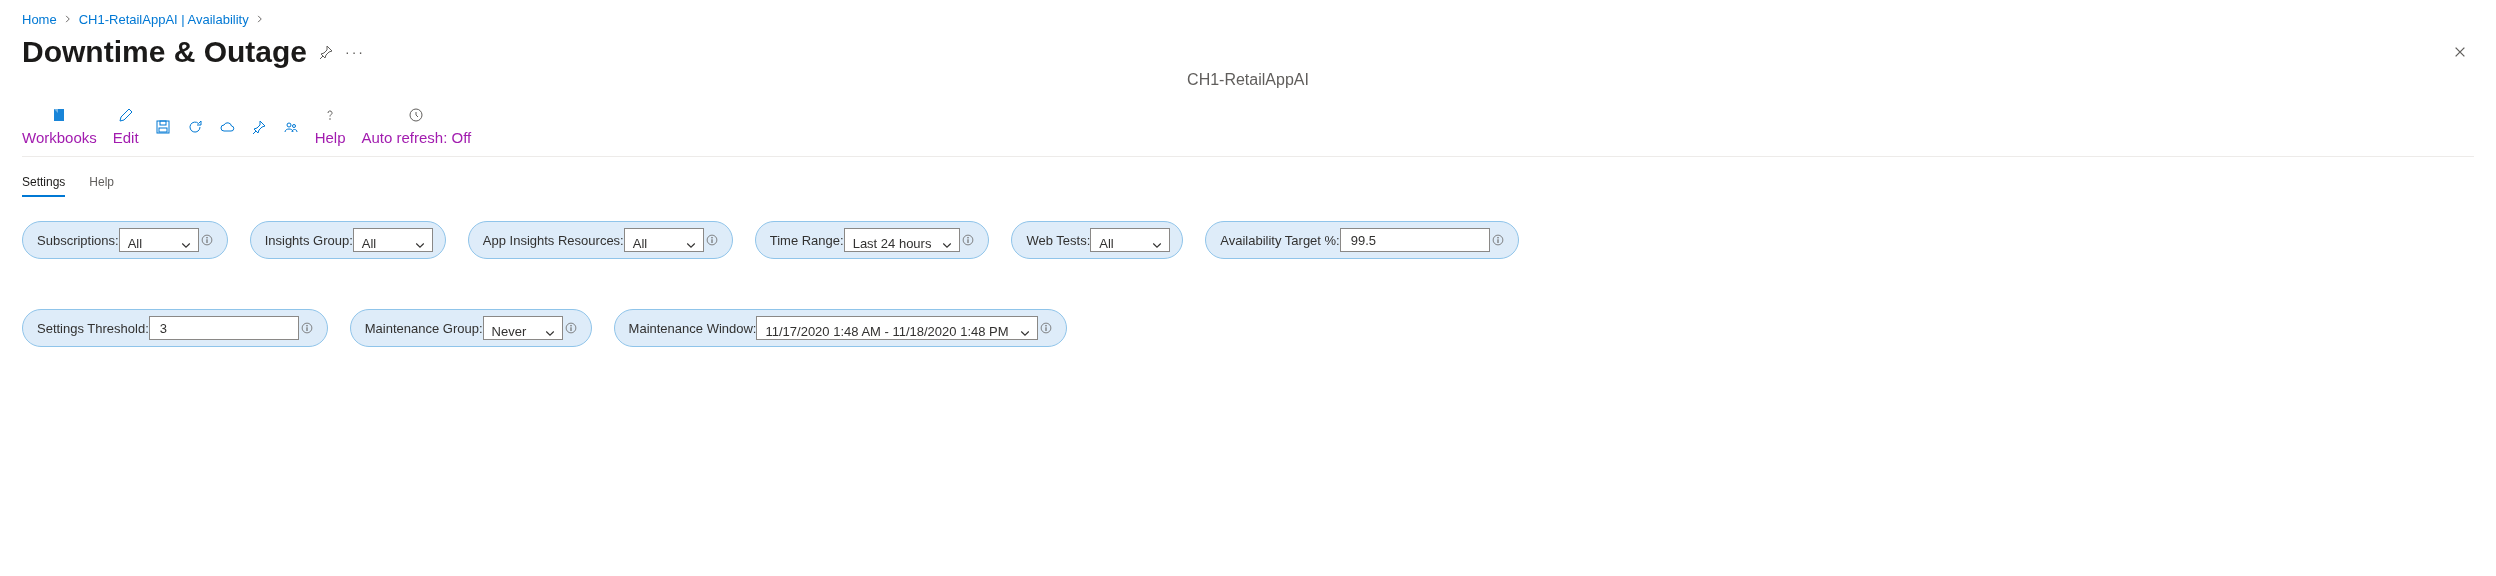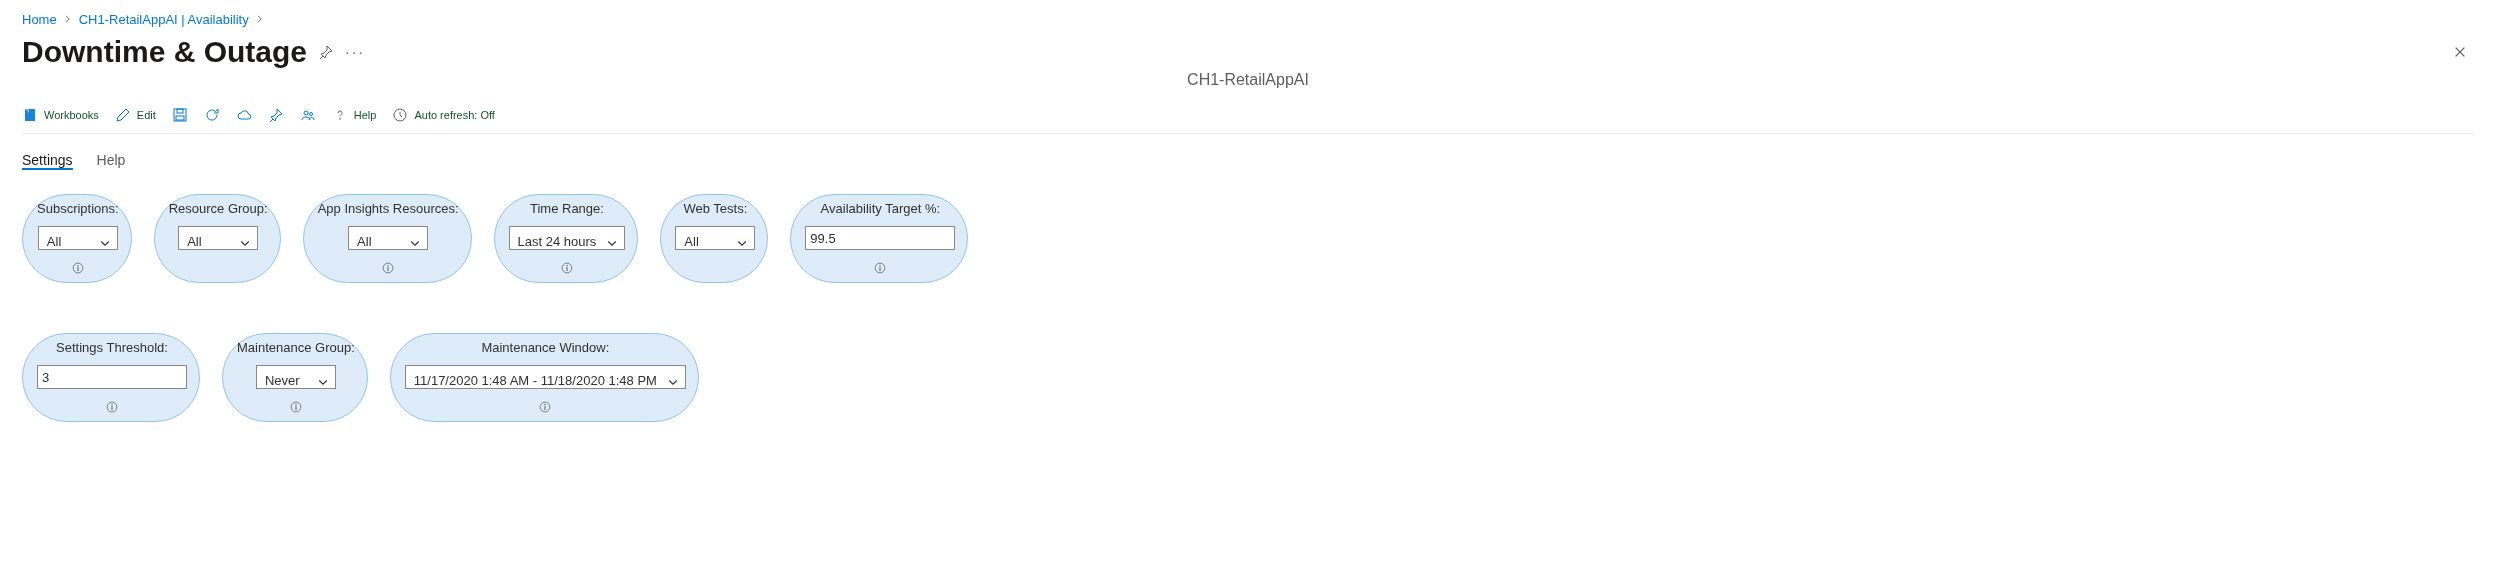--- a/index.html
+++ b/index.html
@@ -40,59 +40,58 @@
   .close-btn { width:28px; height:28px; font-size:16px; cursor:pointer; display:flex; align-items:center; justify-content:center; color:#605e5c;}
   .toolbar {
     display: flex;
     align-items: center;
     gap: 16px;
     padding: 6px 0 10px 0;
     border-bottom: 1px solid #edebe9;
   }
   .tool {
     display: inline-flex; align-items: center; gap: 6px;
-    color: #14532d; font-size: 11px; cursor: pointer;
+    color: #a21caf; font-size: 15px; cursor: pointer; flex-direction: column;
   }
   .tool .ticon { color: #0078d4; display:inline-flex; width:16px; height:16px; align-items:center; justify-content:center;}
   .ticon svg { width:16px; height:16px; }
   .tool.dim .ticon { color:#605e5c; }
   .tabs {
     display: flex; gap: 24px; padding: 18px 0 6px 0;
   }
-  .tab { font-size: 14px; color: #605e5c; cursor:pointer; }
+  .tab { font-size: 12px; color: #605e5c; cursor:pointer; padding-bottom:6px; }
   .tab.active { color:#1b1a19; border-bottom: 2px solid #0078d4; font-weight:400;}
   .pill-row {
     display:flex; flex-wrap:wrap; gap:22px; margin-top:18px;
   }
   .pill {
     border: 1px solid #8fc4ea;
     background: #deecf9;
     border-radius: 999px;
     padding: 6px 12px 6px 14px;
-    display:flex; align-items:center; gap:10px;
+    display:flex; align-items:center; gap:0;
     font-size:13px;
-    flex-direction:column;
   }
   .pill-label { color:#323130; }
   .dropdown {
     background:#fff;
     border:1px solid #8a8886;
     height:24px;
     display:flex; align-items:flex-end; justify-content:space-between;
     padding:0 6px 0 8px;
     font-size:13px;
     min-width:80px;
     cursor:pointer;
   }
   .dropdown .chev { margin-left:10px; display:flex; }
   .textfield {
     background:#fff;
     border:1px solid #8a8886;
     height:24px;
-    padding:0 4px;
+    padding:0 10px;
     font-size:13px;
     min-width:150px;
     display:flex; align-items:center;
   }
   .info-icn { color:#605e5c; display:flex; width:16px; height:16px; align-items:center; justify-content:center;}
   .info-icn svg, .chev svg { width:12px; height:12px; }
   .dots { letter-spacing:2px; color:#605e5c; cursor:pointer; font-size:14px;}
 </style>
 </head>
 <body>
@@ -267,21 +266,21 @@
         </span>
     </div>
     <span class="info-icn">
         <svg>
           <use href="#i-info"></use>
         </svg>
       </span>
   </div>
 
   <div class="pill">
-    <span class="pill-label">Resource Group:</span>
+    <span class="pill-label">Insights Group:</span>
     <div class="dropdown">
       <span>All</span>
       <span class="chev">
           <svg>
             <use href="#i-chev-down"></use>
           </svg>
         </span>
     </div>
   </div>
 

